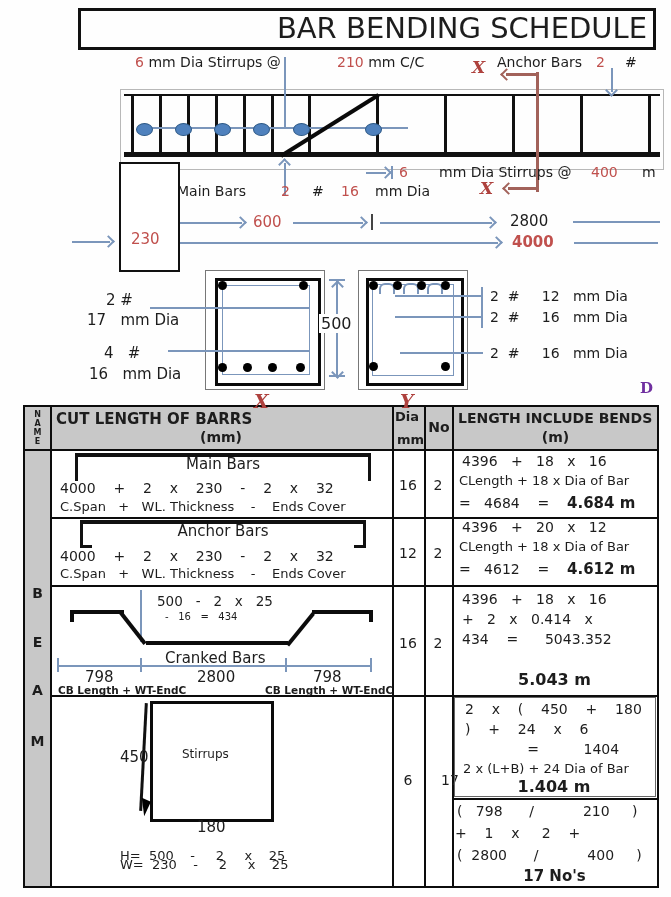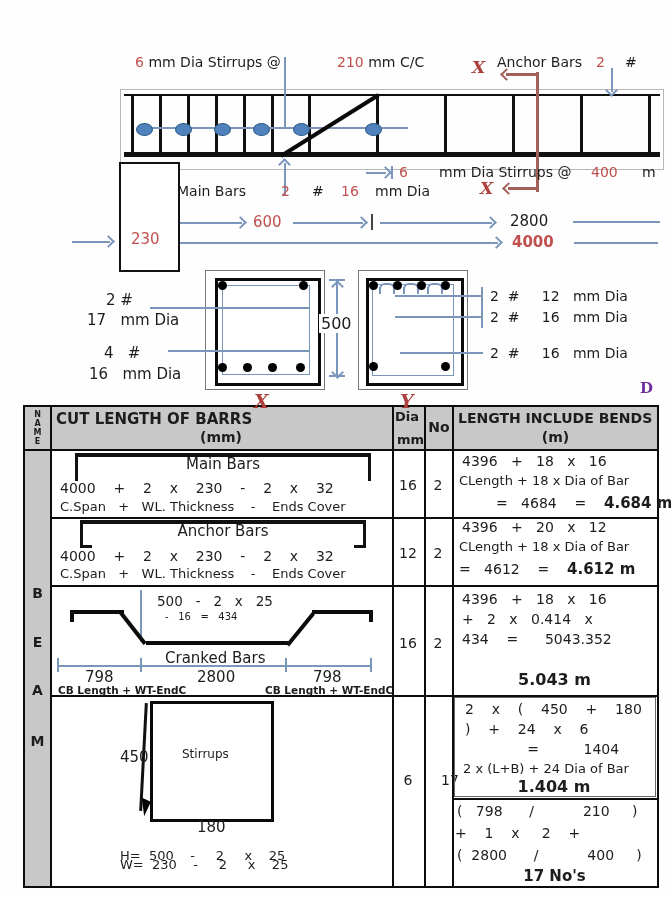--- a/index.html
+++ b/index.html
@@ -24,20 +24,23 @@
   .foot{position:absolute;bottom:0;width:9px;height:3px;background:#111;}
   .crank{position:absolute;background:#0c0c0c;height:3.5px;}
   .tblline{position:absolute;background:#0c0c0c;}
   .hk{position:absolute;width:12px;height:9px;border:2px solid #7b96bb;border-bottom:none;border-radius:6px 6px 0 0;}
 </style>
 </head>
 <body>
 
 <div id="canvas">
 
+  <div class="a" style="left:78px;top:8px;width:572px;height:36px;border:3px solid #111;text-align:right;">
+    <span style="font-size:29px;line-height:35px;padding-right:6px;display:inline-block;">BAR BENDING SCHEDULE</span>
+  </div>
 
   <div class="a f14" style="left:135px;top:54px;"><span class="r">6</span> <span>mm Dia Stirrups @</span></div>
   <div class="a f14" style="left:337px;top:54px;"><span class="r">210</span> <span>mm C/C</span></div>
   <div class="a f14" style="left:497px;top:54px;"><span>Anchor Bars</span><span class="r" style="margin-left:14px;">2</span><span style="margin-left:20px;">#</span></div>
 
   <div class="a" style="left:120px;top:89px;width:542px;height:79px;border:1px solid #b8b8b8;"></div>
   <div class="a blk" style="left:124px;top:94px;width:536px;height:2px;"></div>
   <div class="a blk" style="left:124px;top:152px;width:536px;height:5px;"></div>
   <div class="a blk" style="left:131px;top:96px;width:3px;height:58px;"></div>
   <div class="a blk" style="left:159px;top:96px;width:3px;height:58px;"></div>
@@ -187,21 +190,21 @@
 
     <div class="staple" style="left:50px;top:46px;width:290px;">
       <span style="position:relative;top:-2px;">Main Bars</span>
     </div>
     <div class="a f14 pre" style="left:35px;top:73px;">4000    +    2    x    230    -    2    x    32</div>
     <div class="a f13 pre" style="left:35px;top:92px;">C.Span   +   WL. Thickness    -    Ends Cover</div>
     <div class="a f14" style="left:367px;top:70px;width:32px;text-align:center;">16</div>
     <div class="a f14" style="left:399px;top:70px;width:28px;text-align:center;">2</div>
     <div class="a f14 pre" style="left:437px;top:46px;">4396   +   18   x   16</div>
     <div class="a f13" style="left:434px;top:66px;">CLength + 18 x Dia of Bar</div>
-    <div class="a f14 pre" style="left:434px;top:87px;margin-left:37px;"><span>=   4684    =    </span><span class="b" style="font-size:15px;">4.684 m</span></div>
+    <div class="a f14 pre" style="left:434px;top:87px;"><span>=   4684    =    </span><span class="b" style="font-size:15px;">4.684 m</span></div>
 
     <div class="staple" style="left:55px;top:113px;width:280px;">
       <span style="position:relative;top:-2px;">Anchor Bars</span>
       <span class="foot" style="left:0;"></span>
       <span class="foot" style="right:0;"></span>
     </div>
     <div class="a f14 pre" style="left:35px;top:141px;">4000    +    2    x    230    -    2    x    32</div>
     <div class="a f13 pre" style="left:35px;top:159px;">C.Span   +   WL. Thickness    -    Ends Cover</div>
     <div class="a f14" style="left:367px;top:138px;width:32px;text-align:center;">12</div>
     <div class="a f14" style="left:399px;top:138px;width:28px;text-align:center;">2</div>

